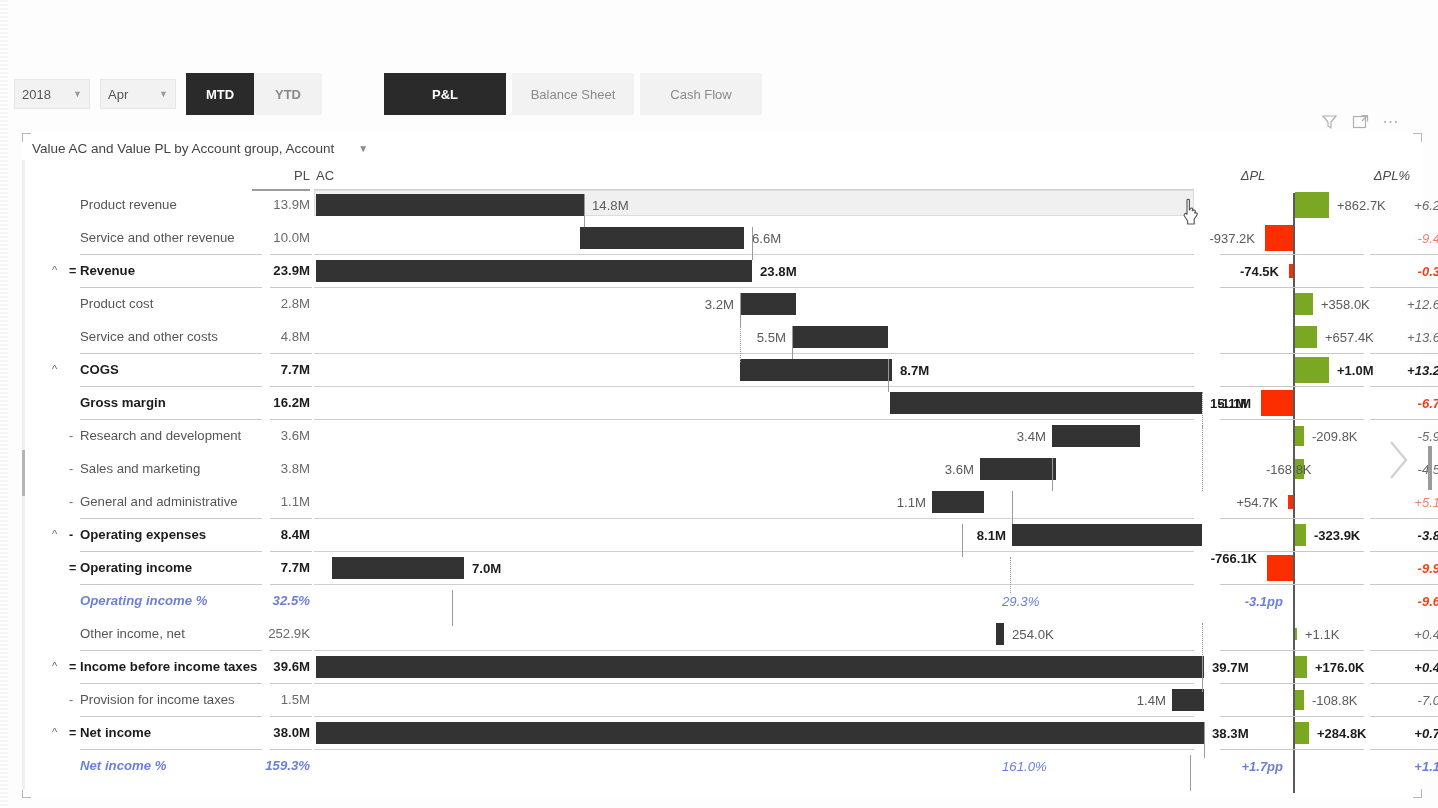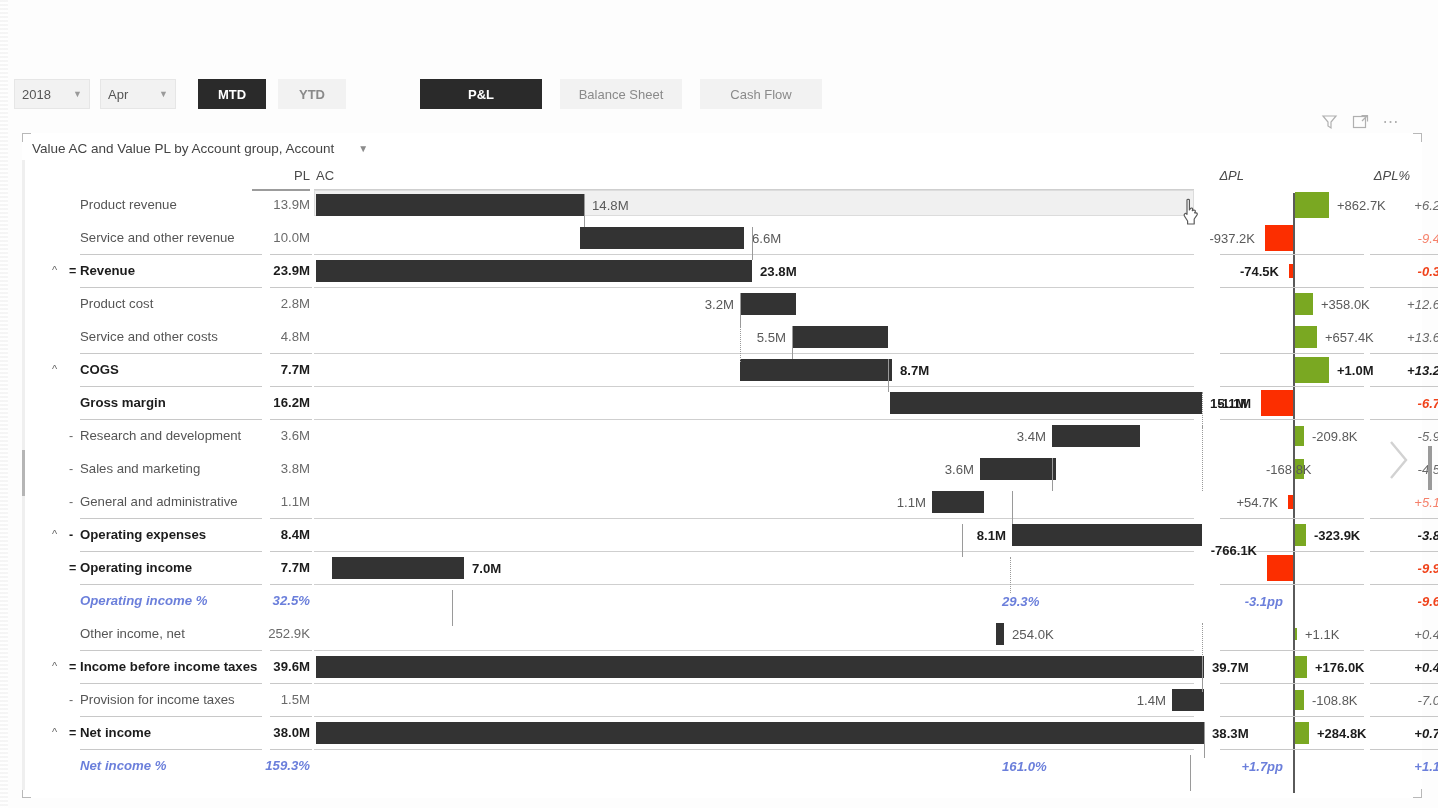--- a/index.html
+++ b/index.html
@@ -40,23 +40,23 @@
     display: flex; align-items: center; padding-left: 14px; gap: 0;
   }
   .dd {
     display: flex; align-items: center; justify-content: space-between;
     width: 76px; height: 30px; background: #f2f2f2; border: 1px solid #e6e6e6;
     padding: 0 7px; font-size: 13px; color: #555; margin-right: 10px;
   }
   .dd .chev { font-size: 9px; color: #9a9a9a; }
   .seg { display: flex; margin-right: 0; }
   .seg-btn {
-    height: 30px; min-width: 68px; padding: 0 16px;
+    height: 42px; min-width: 68px; padding: 0 16px;
     display: flex; align-items: center; justify-content: center;
-    font-size: 13px; font-weight: 700; color: #8a8a8a; background: #f2f2f2; margin-left: 12px;
+    font-size: 13px; font-weight: 700; color: #8a8a8a; background: #f2f2f2;
   }
   .seg-btn.on { background: #2a2a2a; color: #ffffff; }
   .gap-lg { width: 62px; }
   .seg2 { display: flex; gap: 6px; }
   .seg2 .seg-btn { min-width: 122px; font-weight: 400; }
   .seg2 .seg-btn.on { font-weight: 700; }
 
   
   .visual {
     position: absolute; left: 22px; top: 133px;
@@ -81,21 +81,21 @@
   }
   .viz-icons svg { display: block; }
   .dots { font-size: 16px; letter-spacing: 1.5px; color: #b0b0b0; line-height: 8px; }
 
   
   .grid { position: absolute; left: 0; top: 30px; width: 1400px; height: 632px; }
 
   .colhead { position: absolute; top: 5px; height: 20px; font-size: 13px; color: #4a4a4a; }
   #h-pl  { left: 228px; width: 60px; text-align: right; }
   #h-ac  { left: 294px; width: 40px; text-align: left; }
-  #h-dpl { left: 1160px; width: 62px; text-align: right; font-style: italic; }
+  #h-dpl { left: 1200px; width: 62px; text-align: center; font-style: italic; }
   #h-dplp{ left: 1318px; width: 70px; text-align: right; font-style: italic; }
 
   .hdr-rule-pl { position: absolute; left: 230px; top: 26px; width: 58px; height: 2px; background: #9c9c9c; }
   .hdr-rule-ac { position: absolute; left: 292px; top: 26px; width: 880px; height: 1px; background: #cfcfcf; }
 
   
   .hover-band {
     position: absolute; left: 292px; top: 27px; width: 880px; height: 26px;
     background: #f0f0f0; border: 1px solid #dcdcdc;
   }
@@ -124,21 +124,21 @@
   .sep-lbl { position: absolute; left: 58px; width: 182px; height: 1px; background: #c8c8c8; }
   .sep-pl  { position: absolute; left: 248px; width: 42px; height: 1px; background: #c8c8c8; }
   .sep-ac  { position: absolute; left: 292px; width: 880px; height: 1px; background: #cfcfcf; }
   .sep-d1  { position: absolute; left: 1198px; width: 144px; height: 1px; background: #c8c8c8; }
   .sep-d2  { position: absolute; left: 1348px; width: 70px; height: 1px; background: #c8c8c8; }
 
   
   .bar { position: absolute; background: #333333; }
   .barlbl { position: absolute; font-size: 13.2px; color: #5a5a5a; white-space: nowrap; line-height: 1; }
   .barlbl.b { font-weight: 700; color: #1c1c1c; }
-  .barlbl.pct { color: #6b7fdb; font-style: italic; font-weight: 700; }
+  .barlbl.pct { color: #6b7fdb; font-style: italic; font-weight: 400; }
   .conn { position: absolute; width: 1px; background: #9a9a9a; }
   .conn.dotted { background: none; border-left: 1px dotted #9a9a9a; }
 
   
   .axis { position: absolute; left: 1271px; top: 30px; width: 2px; height: 600px; background: #5a5a5a; }
   .vbar { position: absolute; }
   .vbar.pos { background: #7aa822; }
   .vbar.neg { background: #fc2e00; }
   .vval { position: absolute; font-size: 13px; color: #5a5a5a; white-space: nowrap; line-height: 1; }
   .vval.b { font-weight: 700; color: #1c1c1c; }
@@ -493,21 +493,21 @@
           <div class="vbar pos" style="top: 296px; height: 20px; width: 9px; left: 1273px;"></div>
           <div class="vval" style="top: 300px; left: 1244px;">-168.8K</div>
           <div class="pctval" style="top: 300px;">-4.5</div>
           <div class="vbar neg" style="top: 332px; height: 14px; width: 5px; left: 1266px;"></div>
           <div class="vval" style="top: 333px; left: 1256px; transform: translateX(-100%);">+54.7K</div>
           <div class="pctval redlight" style="top: 333px;">+5.1</div>
           <div class="vbar pos" style="top: 361px; height: 22px; width: 11px; left: 1273px;"></div>
           <div class="vval b" style="top: 366px; left: 1292px;">-323.9K</div>
           <div class="pctval b" style="top: 366px;">-3.8</div>
           <div class="vbar neg" style="top: 392px; height: 26px; width: 26px; left: 1245px;"></div>
-          <div class="vval b" style="top: 381px; left: 1235px; transform: translateX(-100%);">-766.1K</div>
+          <div class="vval b" style="top: 389px; left: 1235px; transform: translateX(-100%);">-766.1K</div>
           <div class="pctval red b" style="top: 399px;">-9.9</div>
           <div class="vval pct-blue" style="top: 432px; left: 1261px; transform: translateX(-100%);">-3.1pp</div>
           <div class="pctval red b" style="top: 432px;">-9.6</div>
           <div class="vbar pos" style="top: 465px; height: 12px; width: 2px; left: 1273px;"></div>
           <div class="vval" style="top: 465px; left: 1283px;">+1.1K</div>
           <div class="pctval" style="top: 465px;">+0.4</div>
           <div class="vbar pos" style="top: 493px; height: 22px; width: 12px; left: 1273px;"></div>
           <div class="vval b" style="top: 498px; left: 1293px;">+176.0K</div>
           <div class="pctval b" style="top: 498px;">+0.4</div>
           <div class="vbar pos" style="top: 527px; height: 20px; width: 9px; left: 1273px;"></div>

